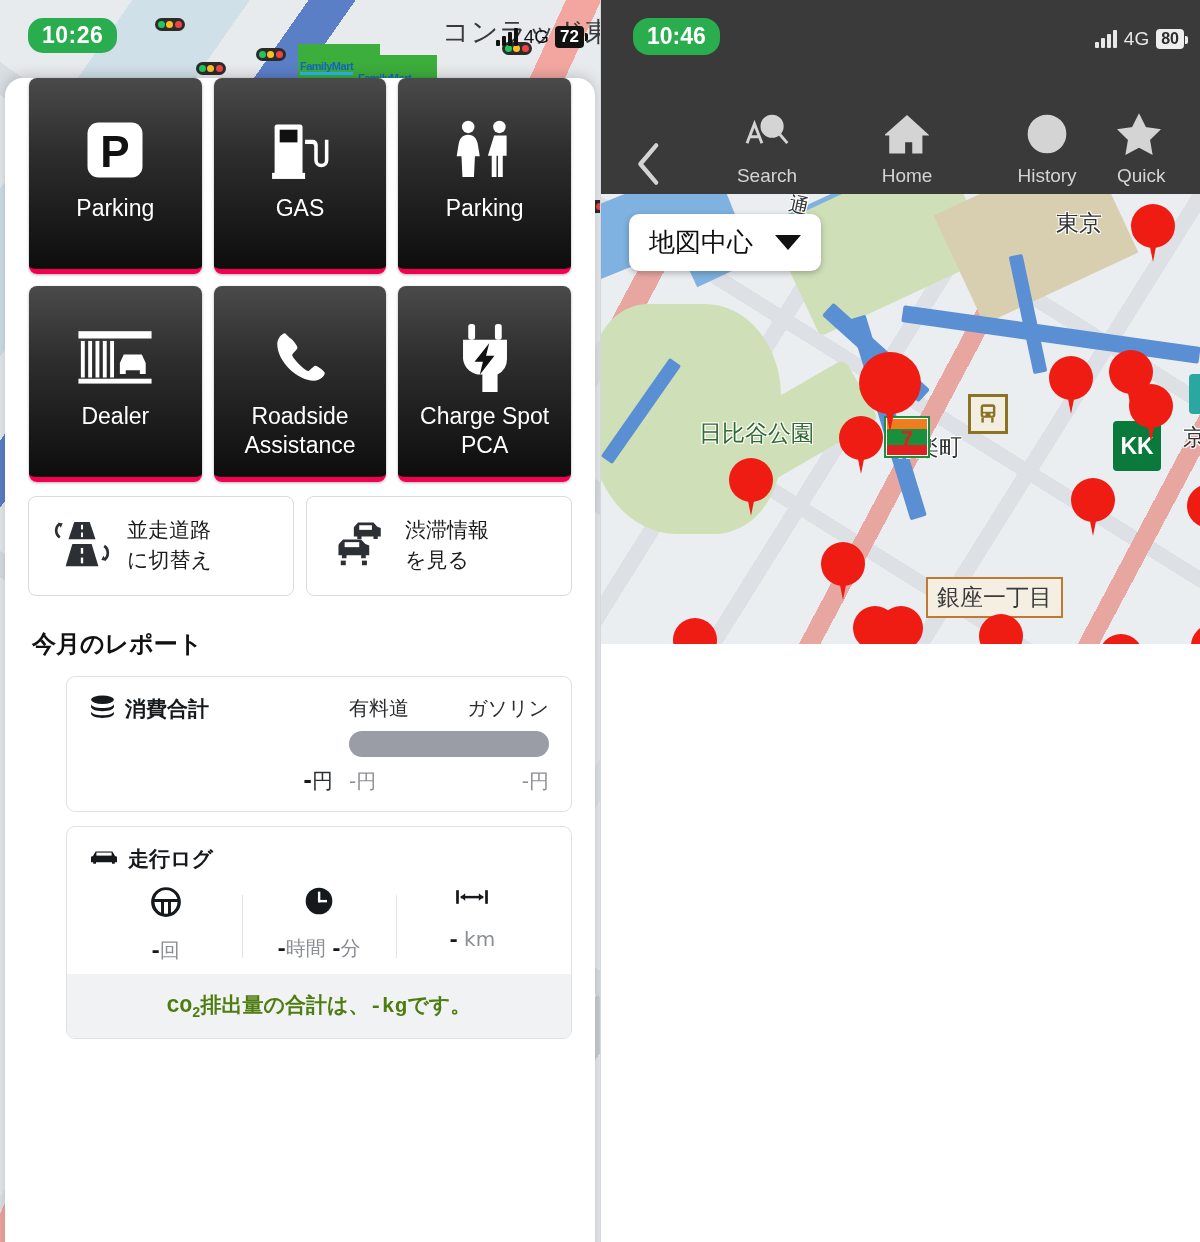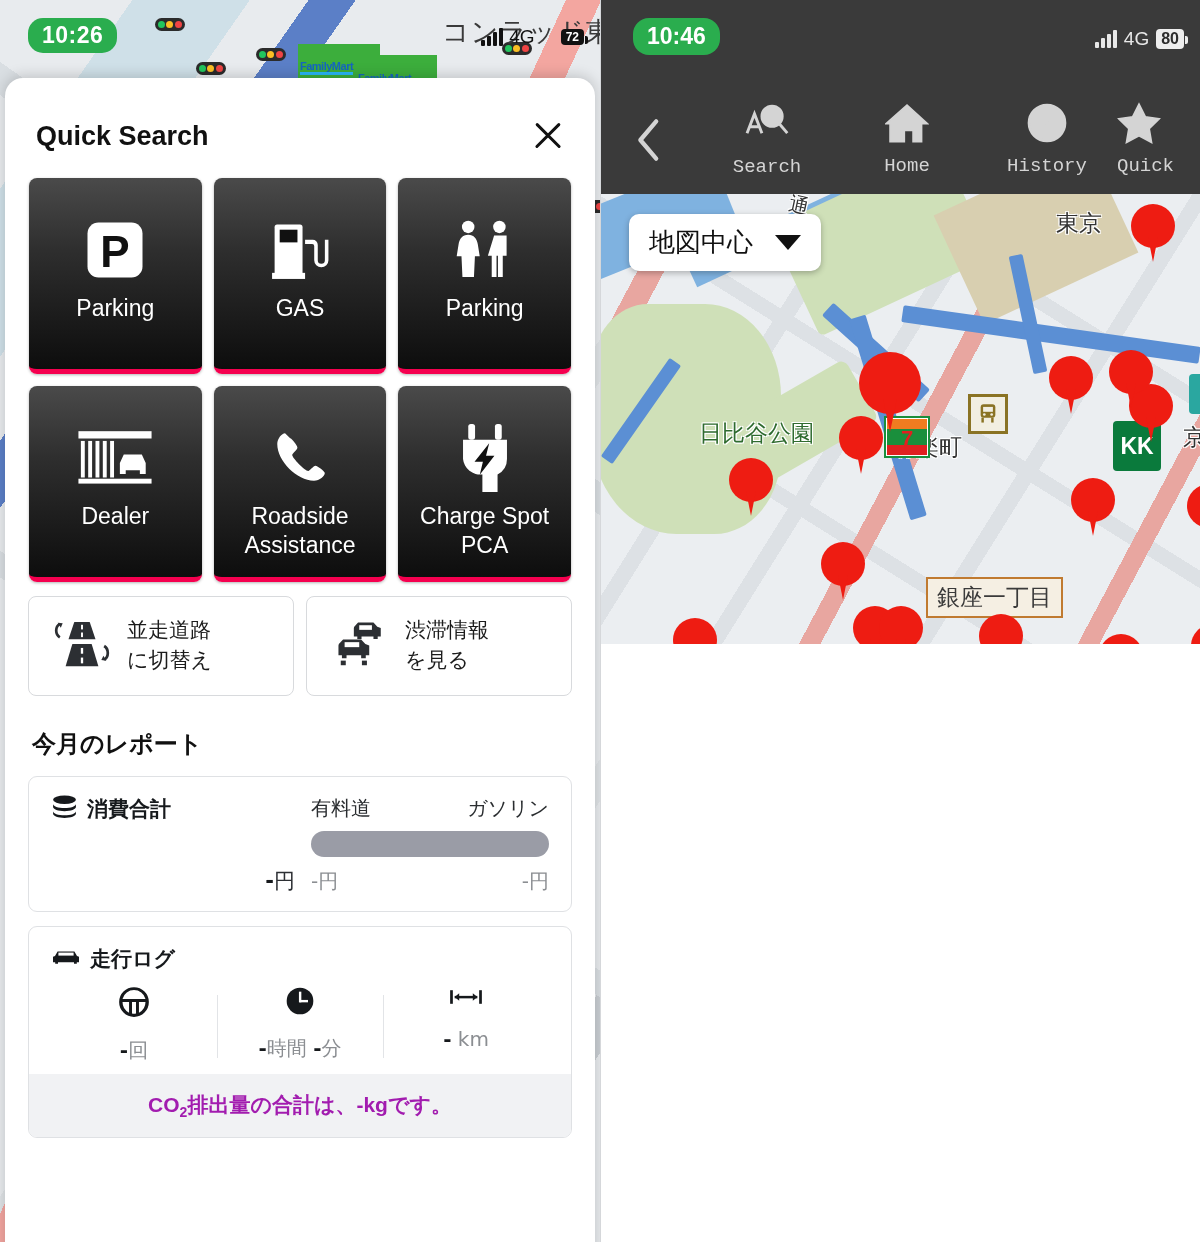--- a/index.html
+++ b/index.html
@@ -56,22 +56,22 @@
     border-radius: 15px; padding: 4px 14px; font-size: 23px; font-weight: 600;
     letter-spacing: 0.5px;
   }
   .status-right { position: absolute; display: flex; align-items: center; gap: 6px; }
   .bars { display: flex; align-items: flex-end; gap: 2px; height: 18px; }
   .bars i { width: 4px; background: #111; display: block; border-radius: 1px; }
   .bars i:nth-child(1){height:6px;} .bars i:nth-child(2){height:10px;}
   .bars i:nth-child(3){height:14px;} .bars i:nth-child(4){height:18px;}
   .net { font-size: 19px; color: #111; font-weight: 500; }
   .batt {
-    background: #111; color: #fff; font-size: 12px; font-weight: 700;
-    border-radius: 4px; padding: 1px 5px; position: relative; margin-left: 20px;
+    background: #111; color: #fff; font-size: 17px; font-weight: 700;
+    border-radius: 4px; padding: 1px 5px; position: relative;
   }
   .batt::after {
     content:''; position:absolute; right:-4px; top:7px; width:3px; height:8px;
     background:#111; border-radius:0 2px 2px 0;
   }
 
   
   .sheet {
     position: absolute; left: 5px; right: 5px; top: 78px; bottom: -20px;
     background: #fff; border-radius: 18px 18px 0 0;
@@ -125,20 +125,21 @@
     font-family: "DejaVu Sans", sans-serif;
   }
 
   .report-title {
     font-size: 24px; font-weight: bold; color: #111;
     margin: 32px 0 16px 4px; font-family: "DejaVu Sans", sans-serif;
   }
   .card {
     border: 1px solid #dfe1e4; border-radius: 9px; background: #fff;
     overflow: hidden;
+    margin-left: 38px;
   }
   .card-pad { padding: 18px 22px 16px; }
   .cons-head { display: flex; align-items: flex-start; }
   .cons-left { display: flex; align-items: center; gap: 9px; width: 260px; }
   .cons-left svg { fill: #16191c; }
   .cons-title {
     font-size: 21px; font-weight: bold; color: #16191c;
     font-family: "DejaVu Sans", sans-serif;
   }
   .cons-cols { flex: 1; display: flex; justify-content: space-between; }
@@ -171,22 +172,22 @@
     content:''; position:absolute; left:0; top:10px; bottom:6px; width:1px;
     background:#e2e4e7;
   }
   .log-col svg { fill: #16191c; }
   .log-val {
     font-size: 20px; color: #8b8e92; font-family:"DejaVu Sans",sans-serif;
   }
   .log-val b { color: #16191c; font-weight: 900; }
   .co2 {
     background: #f1f2f4; padding: 17px 0; text-align: center;
-    font-size: 21px; color: #a21caf; font-weight: 600;
-    font-family:Liberation Sans, sans-serif;
+    font-size: 21px; color: #4d7c0f; font-weight: 600;
+    font-family:Liberation Mono, monospace;
   }
   .co2 sub { font-size: 14px; }
 
   
   .right { position: relative; width: 600px; height: 1242px; background: #fff;
            border-left: 1px solid #d5d7da; }
   .topbar { background: #3a3a3a; height: 194px; position: relative; }
   .r-time {
     position: absolute; left: 32px; top: 18px; background: #2aad4e; color: #fff;
     border-radius: 16px; padding: 5px 14px; font-size: 23px; font-weight: 600;
@@ -194,21 +195,21 @@
   .r-status { position: absolute; right: 16px; top: 28px; display: flex;
               align-items: center; gap: 7px; }
   .r-status .bars i { background: #e8e8e8; }
   .r-net { font-size: 19px; color: #e8e8e8; font-weight: 500; }
   .r-batt { background: #eee; color: #2d2d2d; font-size: 16px; font-weight: 800;
             border-radius: 4px; padding: 1px 5px; position: relative; }
   .r-batt::after { content:''; position:absolute; right:-4px; top:7px; width:3px;
                    height:8px; background:#eee; border-radius:0 2px 2px 0; }
 
   .navrow { position: absolute; left: 0; right: 0; top: 92px; height: 95px;
-            display: flex; align-items: center; font-family: Liberation Mono, monospace; }
+            display: flex; align-items: flex-end; }
   .nav-back { width: 96px; display: flex; justify-content: center; cursor:pointer; }
   .nav-back svg { stroke: #d4d4d4; }
   .nav-item { width: 140px; display: flex; flex-direction: column;
               align-items: center; gap: 6px; cursor: pointer; }
   .nav-item svg { fill: #d4d4d4; stroke: #d4d4d4; }
   .nav-lbl { color: #d4d4d4; font-size: 19px; }
   .nav-item.clipped { width: 80px; overflow: hidden; align-items: flex-start; }
   .nav-item.clipped .nav-lbl { white-space: nowrap; }
 
   .rmap { position: absolute; left: 0; right: 0; top: 194px; height: 450px;
@@ -372,24 +373,20 @@
           <i></i>
           <i></i>
           <i></i>
           <i></i>
         </div>
       <div class="net">4G</div>
       <div class="batt">72</div>
     </div>
 
     <div class="sheet">
-      <div class="sheet-head">
-        <div class="sheet-title">Quick Search</div>
-        <div class="close-x"></div>
-      </div>
 
       <div class="qs-grid">
         <div class="qs-btn">
           <div class="qs-ico">
             <svg width="66" height="66" viewBox="0 0 24 24">
                 <rect x="2" y="2" width="20" height="20" rx="4"></rect>
                 <text x="12" y="18" font-size="16" font-weight="bold" fill="#111" text-anchor="middle" font-family="Liberation Sans">P</text>
               </svg>
           </div>
           <div class="qs-lbl">Parking</div>

